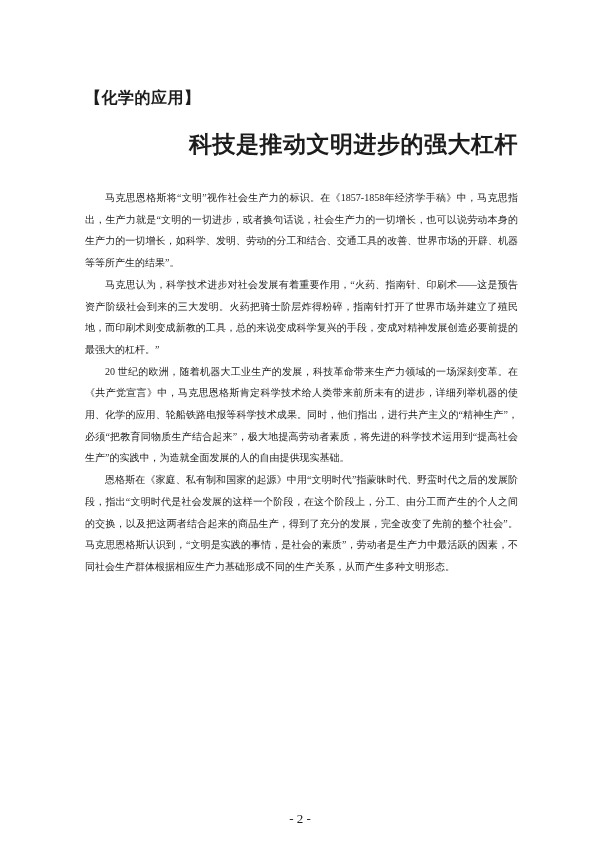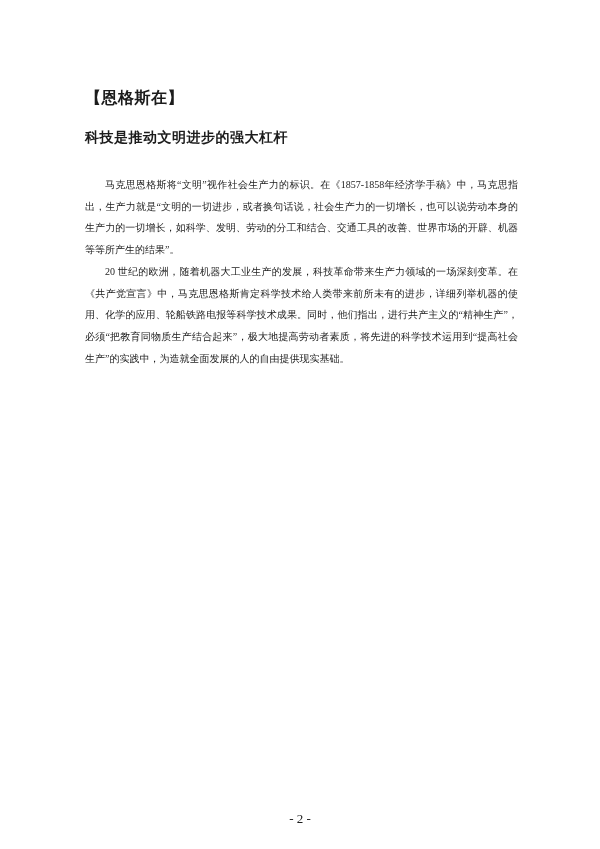--- a/index.html
+++ b/index.html
@@ -26,22 +26,22 @@
   }
   .category {
     font-size: 16px;
     font-weight: bold;
     letter-spacing: 0.5px;
     text-align: left;
   }
   .doc-title {
     margin-top: 20px;
     margin-bottom: 27px;
-    text-align: left;
-    font-size: 14px;
+    text-align: right;
+    font-size: 23px;
     font-weight: bold;
     letter-spacing: 0.5px;
   }
   .body-text p {
     margin: 0;
     font-size: 10px;
     line-height: 21.7px;
     text-align: justify;
     text-align-last: left;
     text-indent: 2em;
@@ -54,24 +54,26 @@
     text-align: center;
     font-size: 13px;
     color: #1c1c1c;
   }
 </style>
 </head>
 <body>
 
 <div class="page">
   <div class="content">
-    <div class="category">【恩格斯在】</div>
+    <div class="category">【化学的应用】</div>
 
     <h1 class="doc-title">科技是推动文明进步的强大杠杆</h1>
 
     <div class="body-text">
       <p>马克思恩格斯将“文明”视作社会生产力的标识。在《1857-1858年经济学手稿》中，马克思指出，生产力就是“文明的一切进步，或者换句话说，社会生产力的一切增长，也可以说劳动本身的生产力的一切增长，如科学、发明、劳动的分工和结合、交通工具的改善、世界市场的开辟、机器等等所产生的结果”。</p>
+      <p>马克思认为，科学技术进步对社会发展有着重要作用，“火药、指南针、印刷术——这是预告资产阶级社会到来的三大发明。火药把骑士阶层炸得粉碎，指南针打开了世界市场并建立了殖民地，而印刷术则变成新教的工具，总的来说变成科学复兴的手段，变成对精神发展创造必要前提的最强大的杠杆。”</p>
       <p>20 世纪的欧洲，随着机器大工业生产的发展，科技革命带来生产力领域的一场深刻变革。在《共产党宣言》中，马克思恩格斯肯定科学技术给人类带来前所未有的进步，详细列举机器的使用、化学的应用、轮船铁路电报等科学技术成果。同时，他们指出，进行共产主义的“精神生产”，必须“把教育同物质生产结合起来”，极大地提高劳动者素质，将先进的科学技术运用到“提高社会生产”的实践中，为造就全面发展的人的自由提供现实基础。</p>
+      <p>恩格斯在《家庭、私有制和国家的起源》中用“文明时代”指蒙昧时代、野蛮时代之后的发展阶段，指出“文明时代是社会发展的这样一个阶段，在这个阶段上，分工、由分工而产生的个人之间的交换，以及把这两者结合起来的商品生产，得到了充分的发展，完全改变了先前的整个社会”。马克思恩格斯认识到，“文明是实践的事情，是社会的素质”，劳动者是生产力中最活跃的因素，不同社会生产群体根据相应生产力基础形成不同的生产关系，从而产生多种文明形态。</p>
     </div>
   </div>
 
   <div class="footer">- 2 -</div>
 </div>
 
 </body></html>

